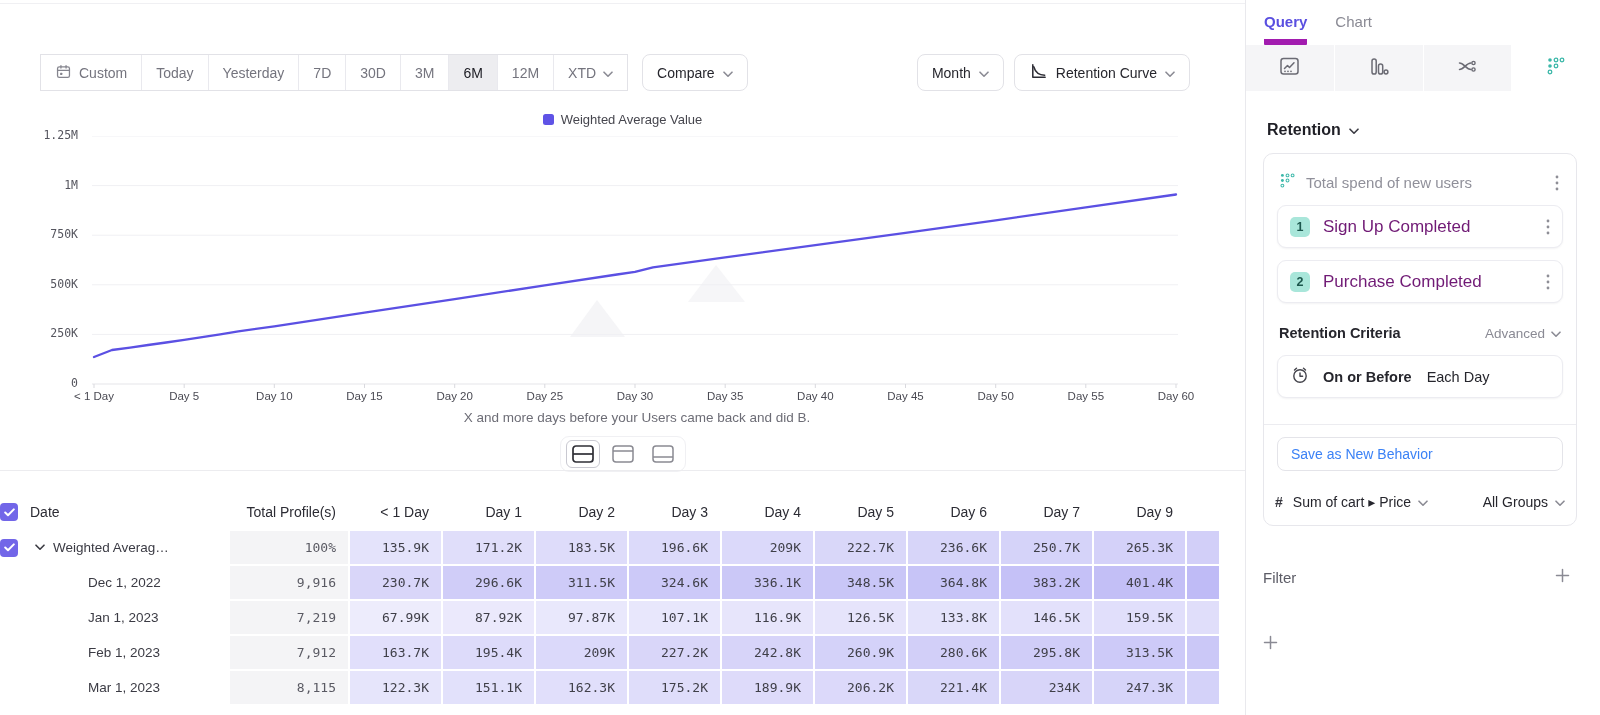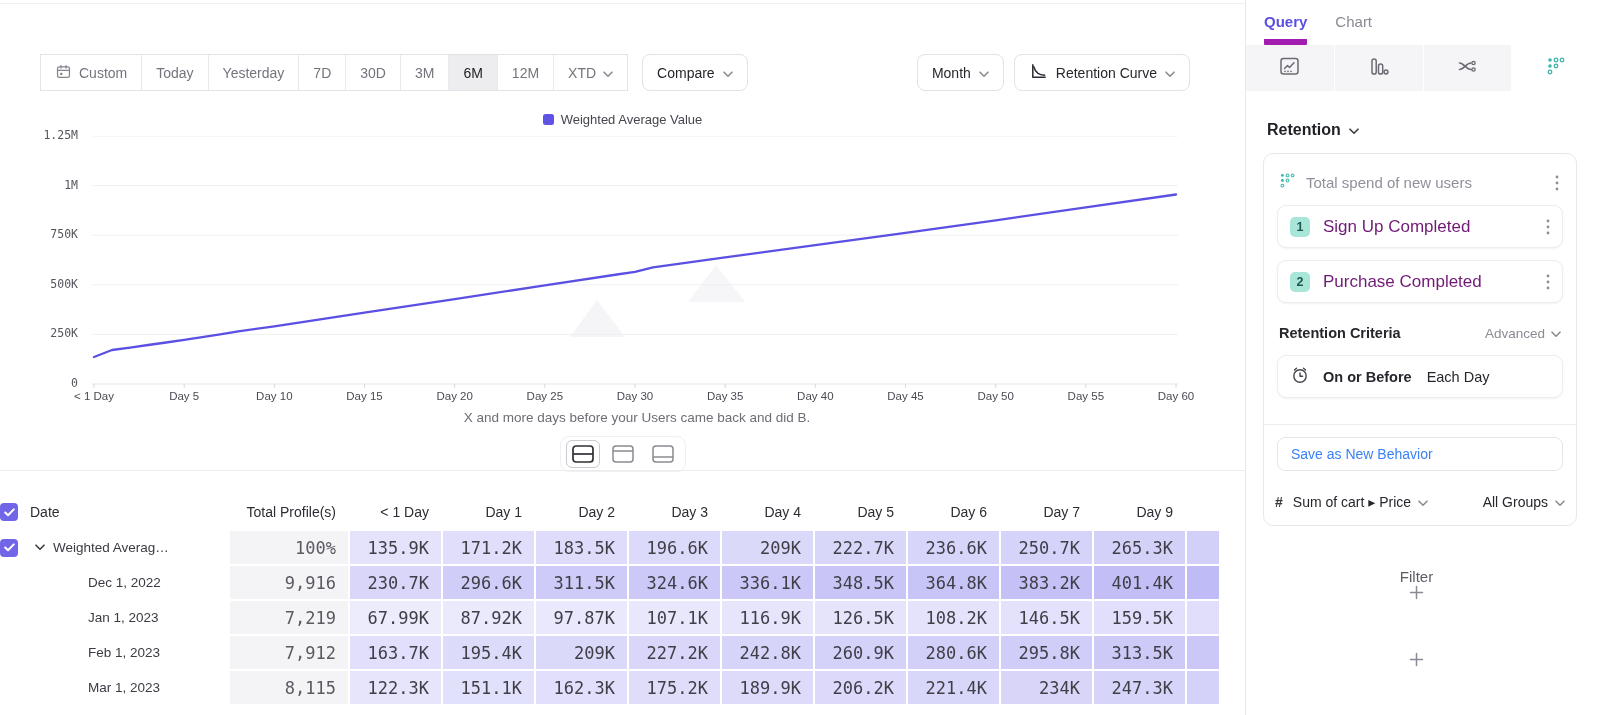--- a/index.html
+++ b/index.html
@@ -53,21 +53,21 @@
   .rtable { position:absolute; top:494px; left:0; width:1245px;text-align:center; }
   .thead { display:flex; height:36px; align-items:center; font-size:14px; font-weight:500; color:#2c2c34; }
   .trow { display:flex; height:35px; cursor:pointer; }
   .c-date  { width:230px; display:flex; align-items:center; }
   .c-total { width:120px; display:flex; }
   .c-day   { width:93px;  display:flex; }
   .c-sliver{ width:34px;  display:flex; }
   .hd-total,.hd-day { justify-content:flex-end; display:flex; align-items:center;
                       padding-right:14px; width:100%; }
   .cfill { flex:1; margin:1px 2px 1px 0; display:flex; align-items:center; justify-content:flex-end;
-           padding-right:12px; font-family:"DejaVu Sans Mono",monospace; font-size:17px; color:#3f3f48; }
+           padding-right:12px; font-family:"DejaVu Sans Mono",monospace; font-size:13px; color:#3f3f48; }
   .cfill.gray { background:#f4f4f6; color:#5a5a63; }
   .cb { width:18px; height:18px; min-width:18px; border-radius:4px; display:flex;
         align-items:center; justify-content:center; cursor:pointer; }
   .row-label { font-size:13.5px; color:#3b3b44; white-space:nowrap; overflow:hidden;
                text-overflow:ellipsis; }
   .date-label { margin-left:88px; }
   .avg-label { margin-left:8px; max-width:118px; }
   .exp-chev { margin-left:17px; display:flex; cursor:pointer; }
 
   
@@ -114,21 +114,21 @@
   .save-btn { margin-top:12px; height:34px; display:flex; align-items:center; padding:0 13px;
               border:1px solid #e4e4e9; border-radius:8px; background:#fff; font-size:14px;
               font-weight:500; color:#3b82f6; cursor:pointer; }
   .measure-row { display:flex; align-items:center; gap:10px; height:46px; margin:8px -2px 0 -2px; }
   .hash { font-size:14px; font-weight:bold; color:#3a3a42; }
   .measure-label { display:flex; align-items:center; gap:7px; font-size:14px; font-weight:500;
                    color:#26262d; cursor:pointer; flex:1; }
   .group-sel { display:flex; align-items:center; gap:7px; font-size:14px; color:#26262d;
                cursor:pointer; }
 
-  .side-section { display:flex; align-items:center; margin:0 30px 0 17px; cursor:pointer;flex-direction:column; }
+  .side-section { display:flex; align-items:center; margin:0 30px 0 17px; cursor:pointer; }
   .side-section-label { flex:1; font-size:15px; color:#5c5c66; }
   .filter-row { margin-top:42px; }
   .breakdown-row { margin-top:48px; }
 </style>
 </head>
 <body>
 
 <div class="app">
   <div class="app-topline"></div>
 
@@ -427,21 +427,21 @@
             <div class="c-day">
               <span class="cfill" style="background:rgba(97,87,232,0.146)">107.1K</span>
             </div>
             <div class="c-day">
               <span class="cfill" style="background:rgba(97,87,232,0.154)">116.9K</span>
             </div>
             <div class="c-day">
               <span class="cfill" style="background:rgba(97,87,232,0.161)">126.5K</span>
             </div>
             <div class="c-day">
-              <span class="cfill" style="background:rgba(97,87,232,0.167)">108.2K</span>
+              <span class="cfill" style="background:rgba(97,87,232,0.167)">133.8K</span>
             </div>
             <div class="c-day">
               <span class="cfill" style="background:rgba(97,87,232,0.178)">146.5K</span>
             </div>
             <div class="c-day">
               <span class="cfill" style="background:rgba(97,87,232,0.188)">159.5K</span>
             </div>
             <div class="c-sliver">
               <span class="cfill" style="background:rgba(97,87,232,0.197);padding-right:0"></span>
             </div>

